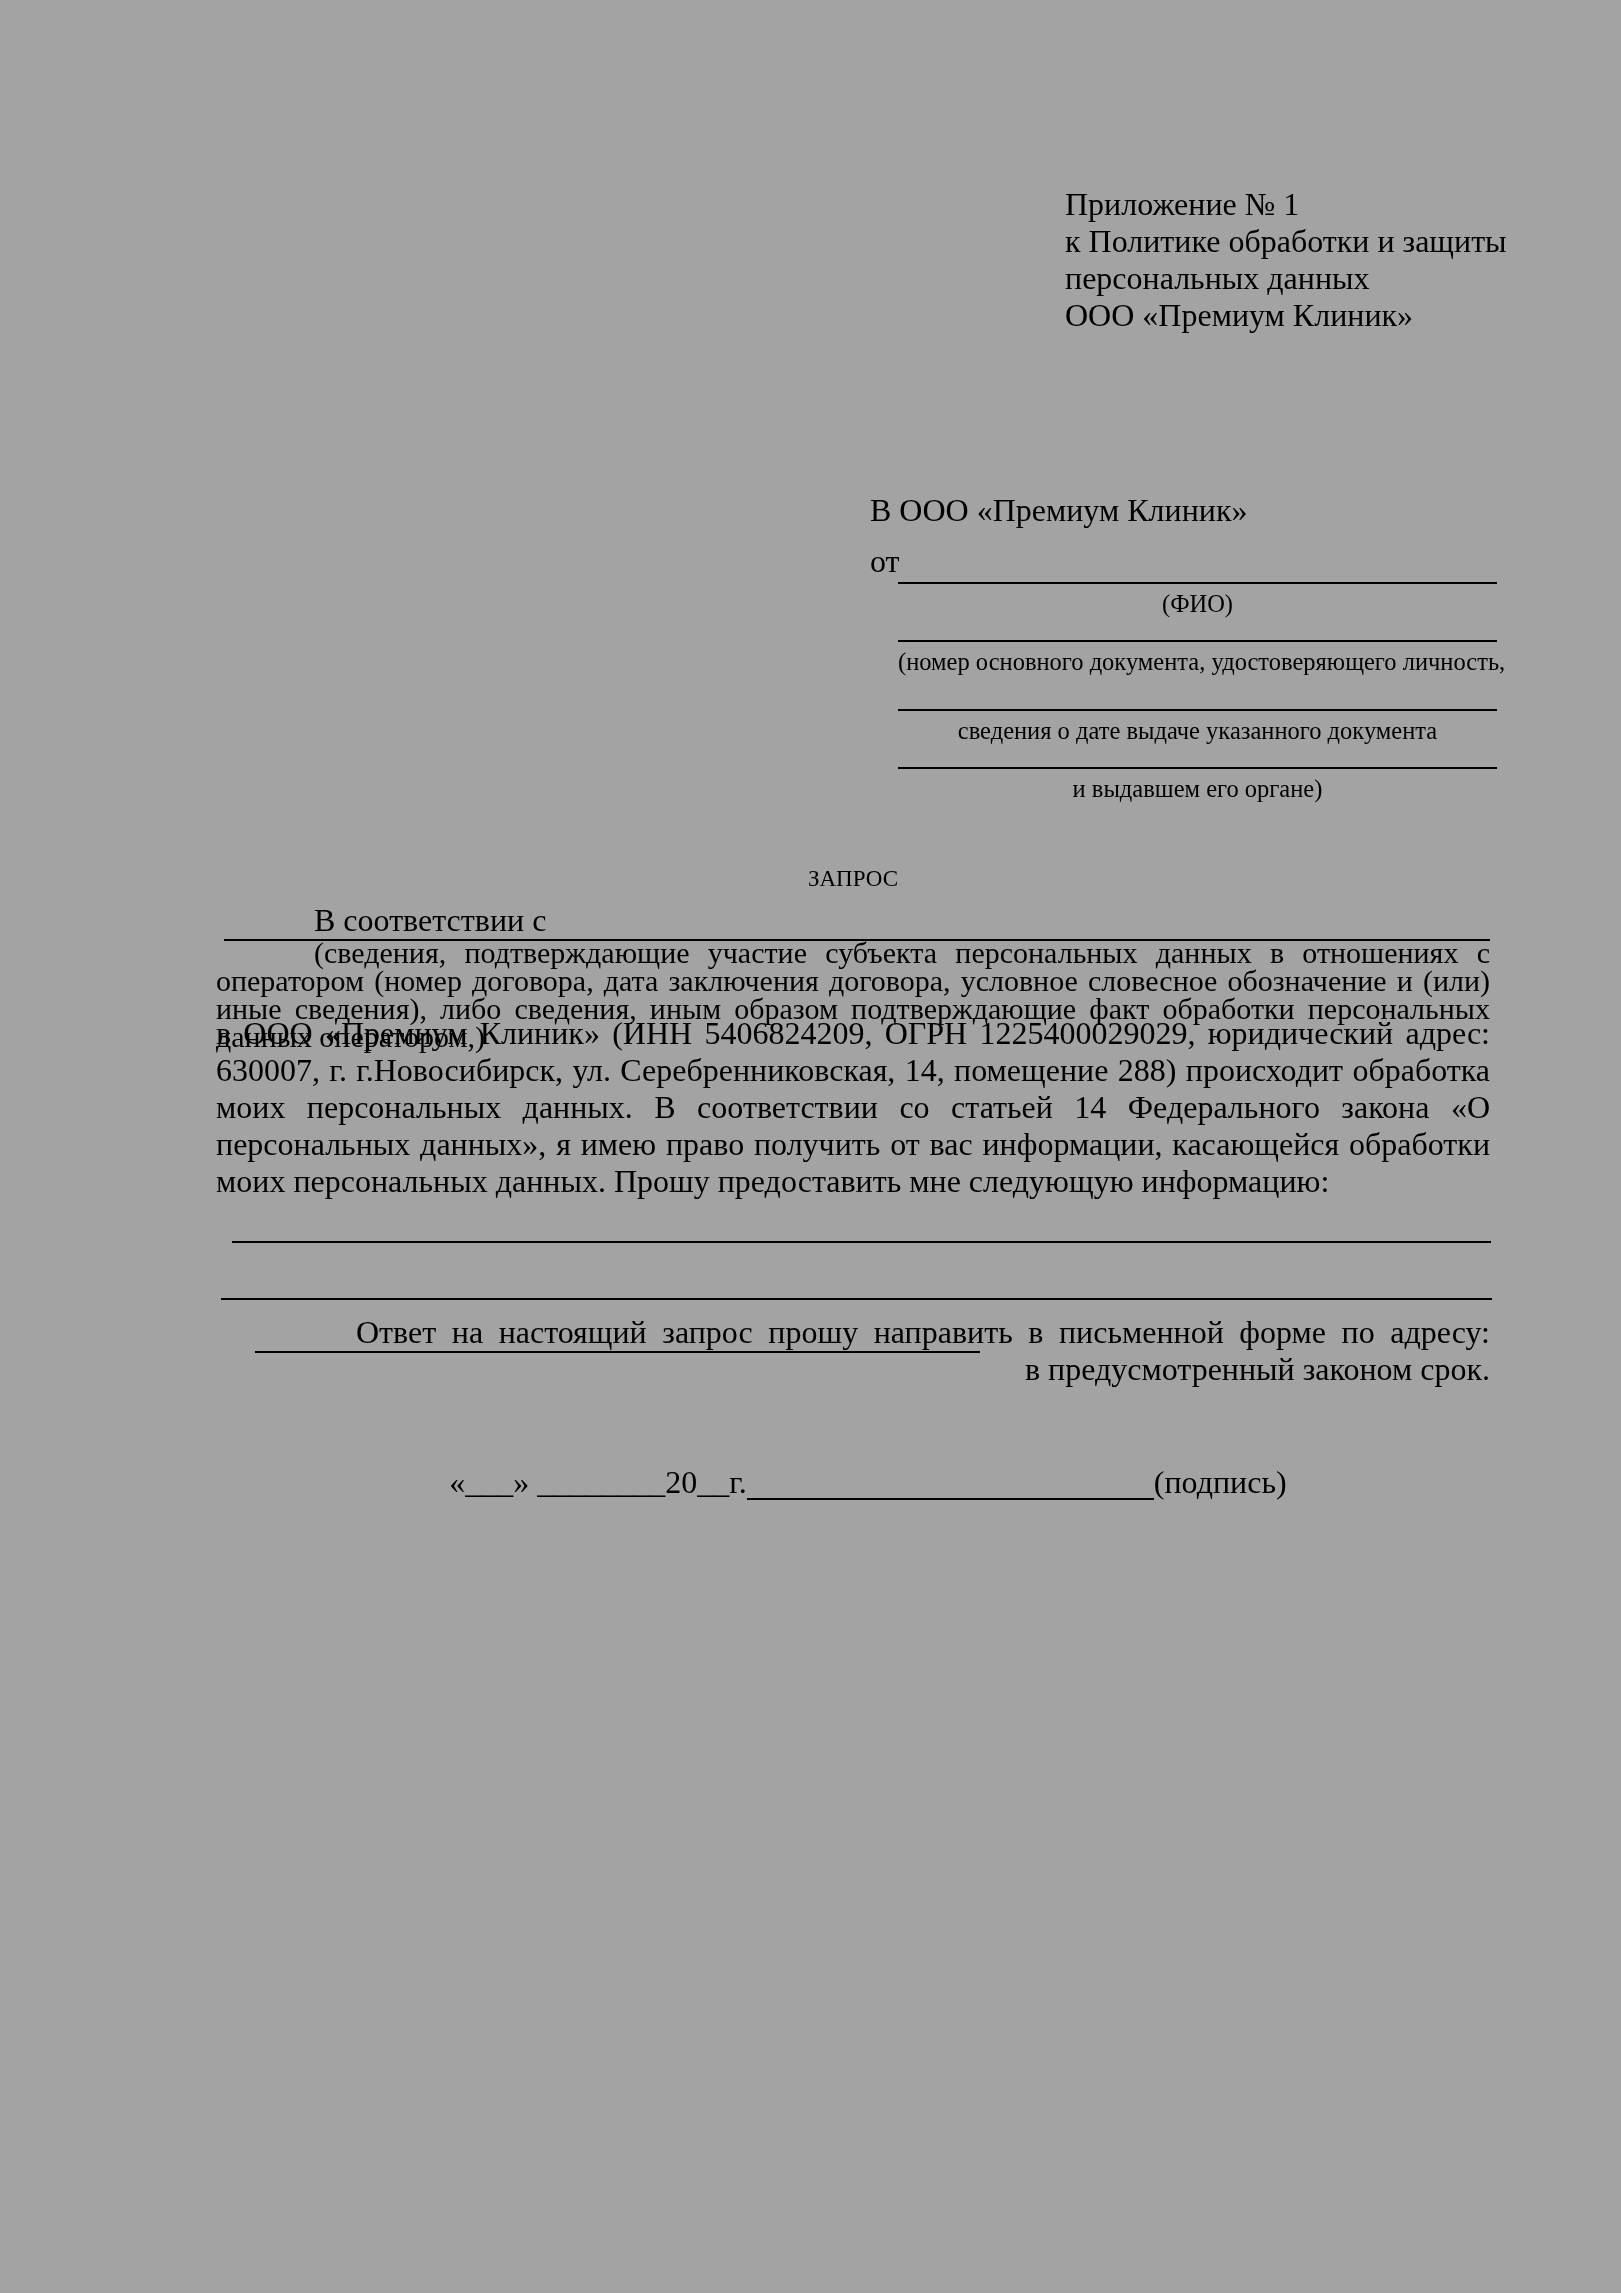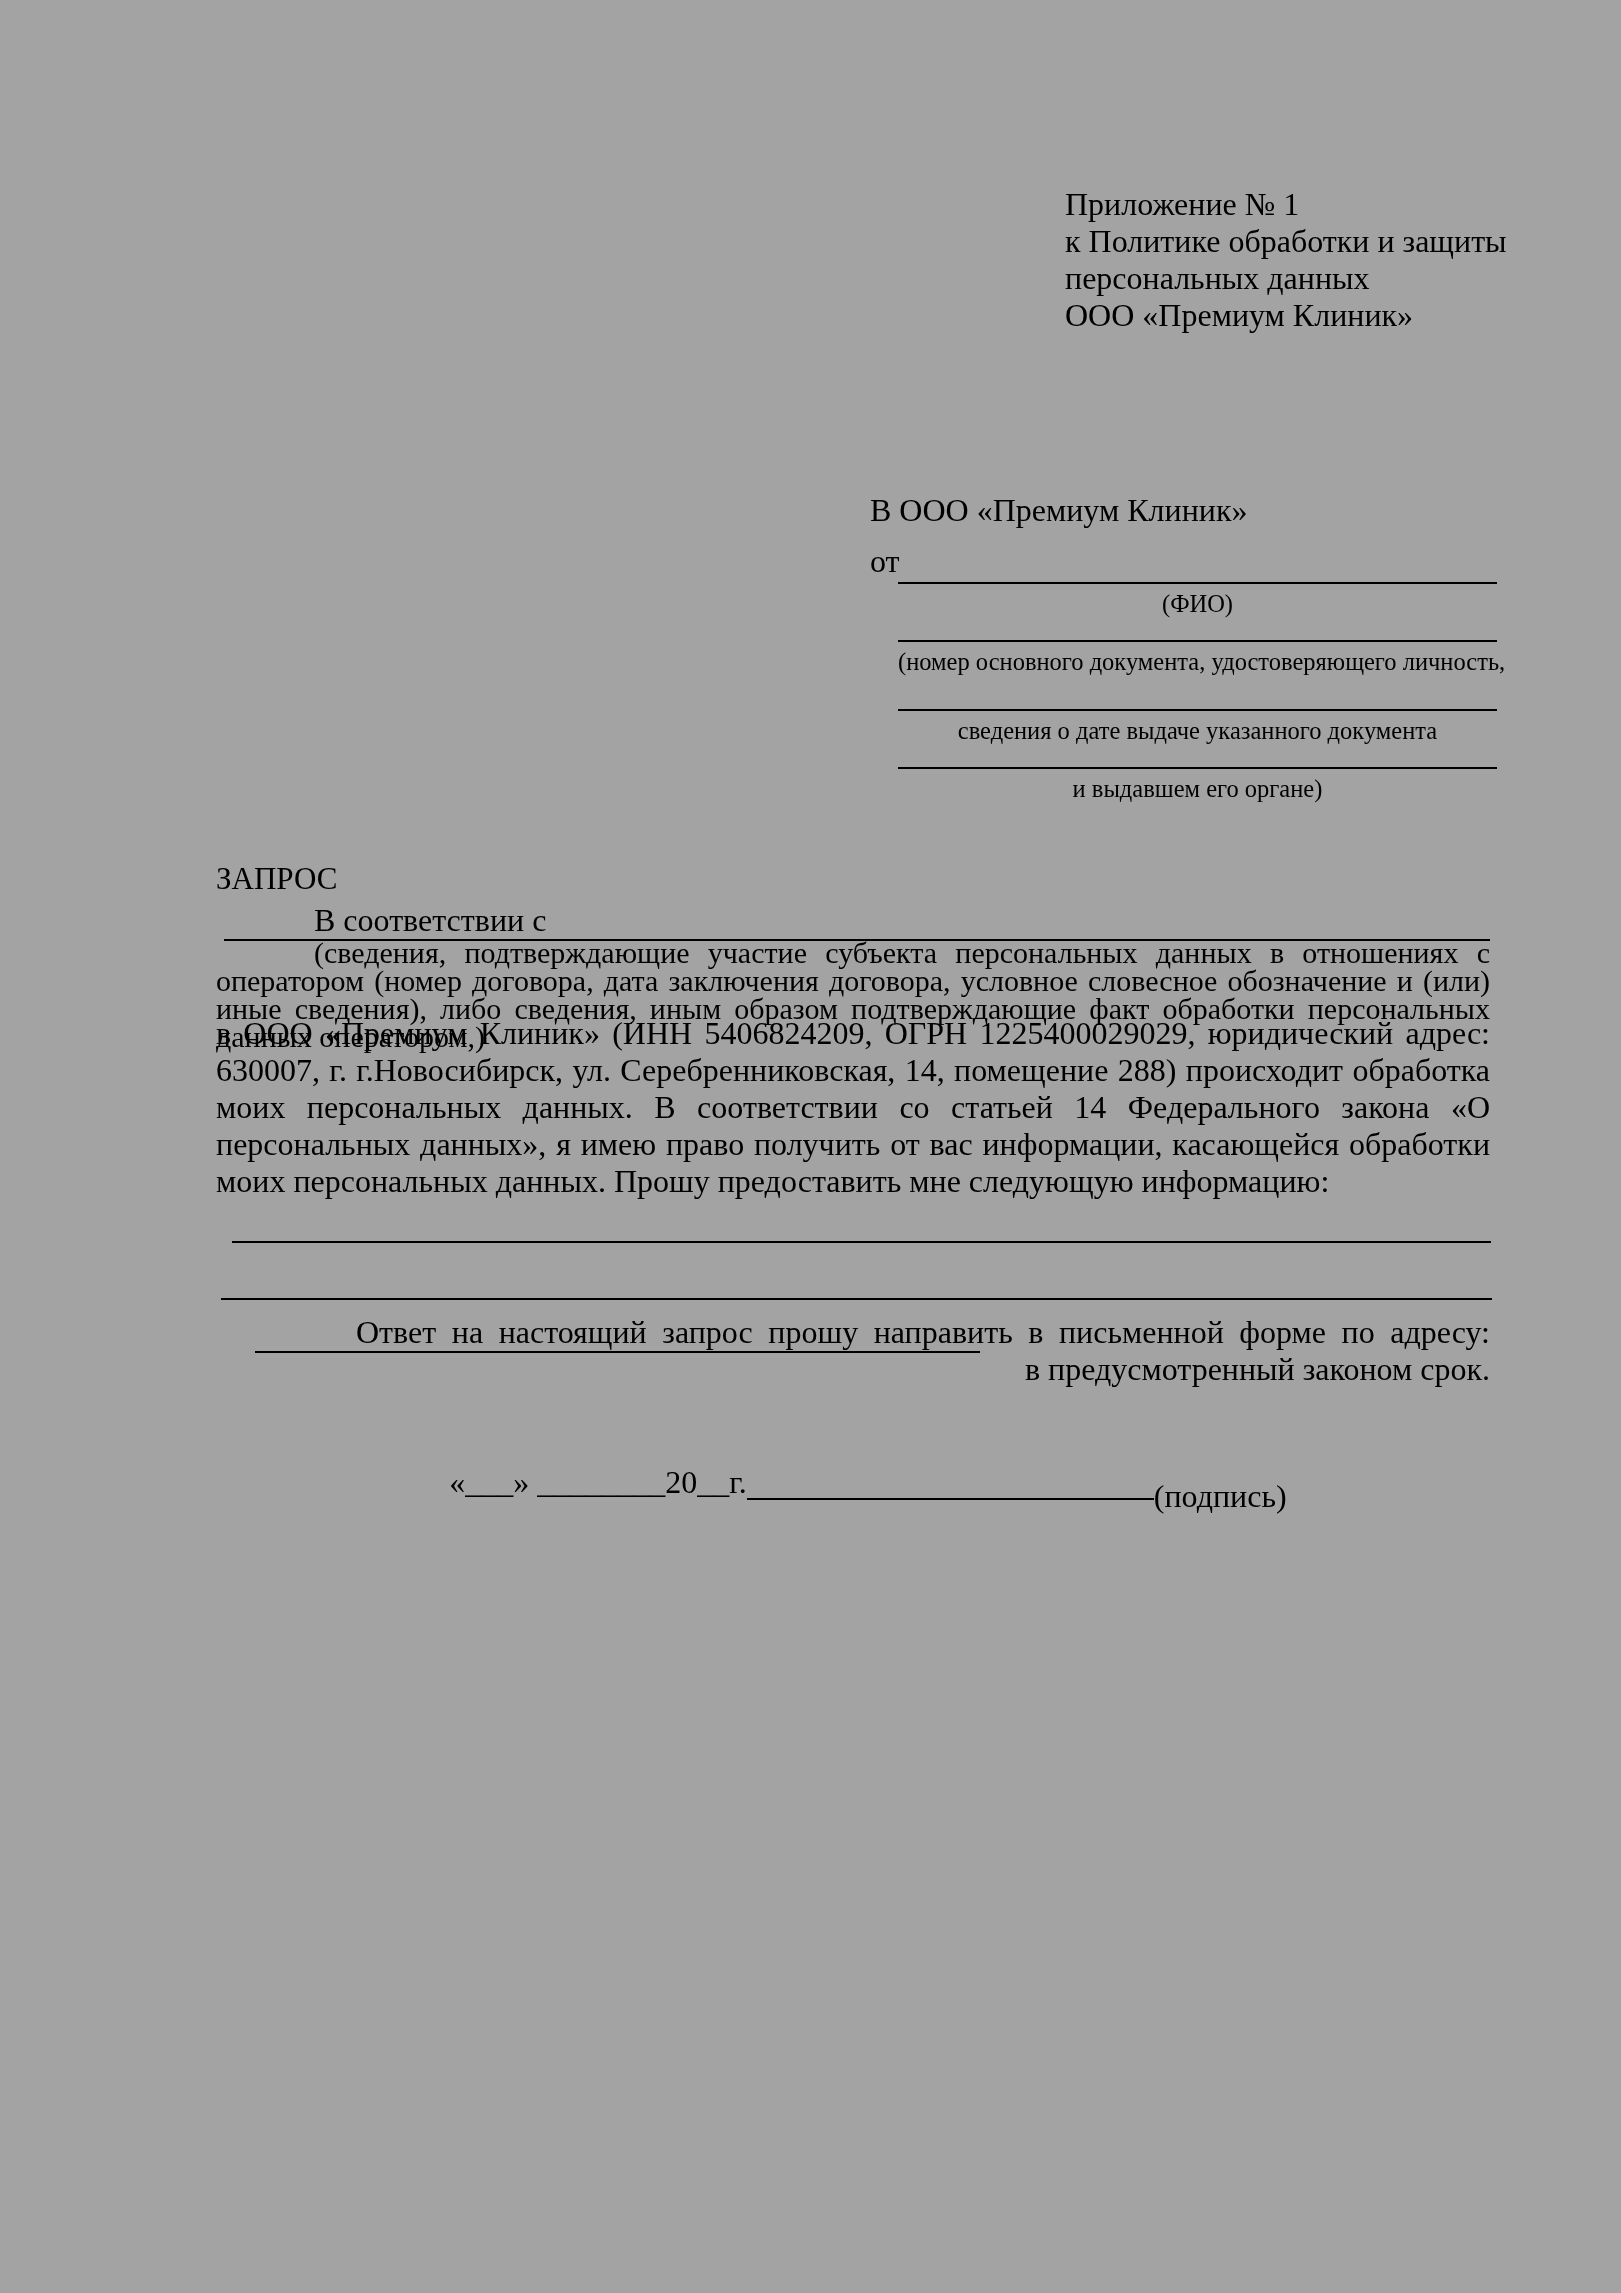--- a/index.html
+++ b/index.html
@@ -49,21 +49,21 @@
     margin-top: 5.9px;
     font-size: 24.5px;
     line-height: 27.4px;
     text-align: center;
     white-space: nowrap;
   }
 
   
   .zapros {
     left: 216px; top: 859px; width: 1274px;
-    text-align: left; font-size: 31px; line-height: 39px;
+    text-align: center; font-size: 23px; line-height: 39px;
   }
 
   
   .sootv {
     left: 216px; top: 902px; width: 1274px; height: 37px;
     display: flex; align-items: stretch; flex-direction: column;
   }
   .sootv .lead { margin-left: 98px; white-space: nowrap; }
   .fill {
     flex: 1 1 auto;
@@ -104,21 +104,21 @@
   }
   .reply2 .fill { margin-left: 39px; margin-right: 0; }
   .reply2 .tail { white-space: nowrap; }
 
   
   .footer-row {
     left: 230px; top: 1464px; width: 1276px; height: 41px;
     display: flex; justify-content: center; align-items: stretch;
   }
   .date-blank { white-space: nowrap; }
-  .sig-wrap { display: flex; align-items: stretch; margin-top: 14px; }
+  .sig-wrap { display: flex; align-items: stretch; }
   .sig-line {
     width: 407px;
     border-bottom: 2.9px solid #000;
     margin-bottom: 4.9px;
   }
   .sig-cap { white-space: nowrap; }
 </style>
 </head>
 <body>
 

